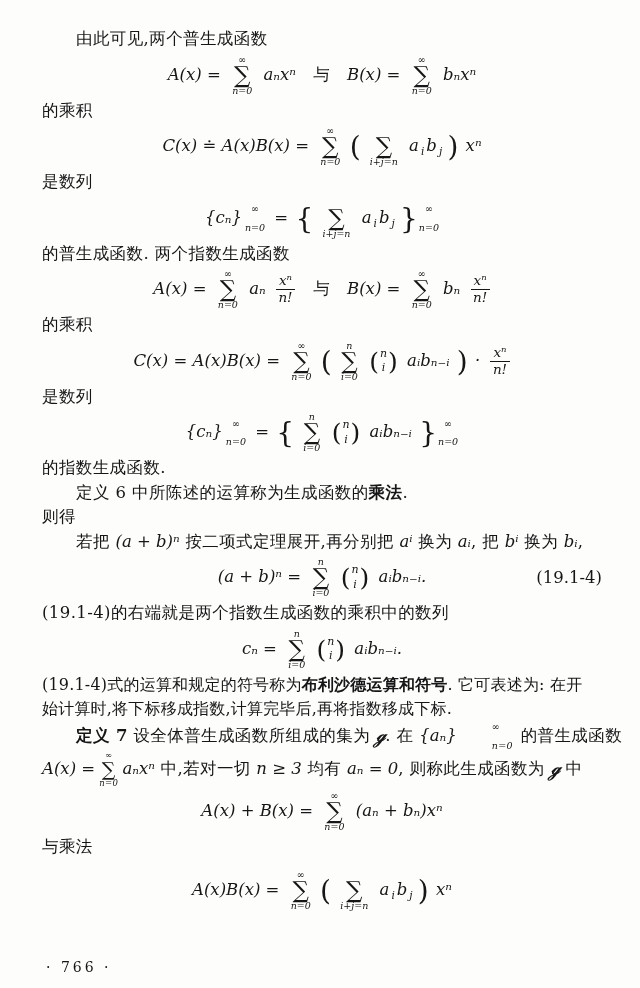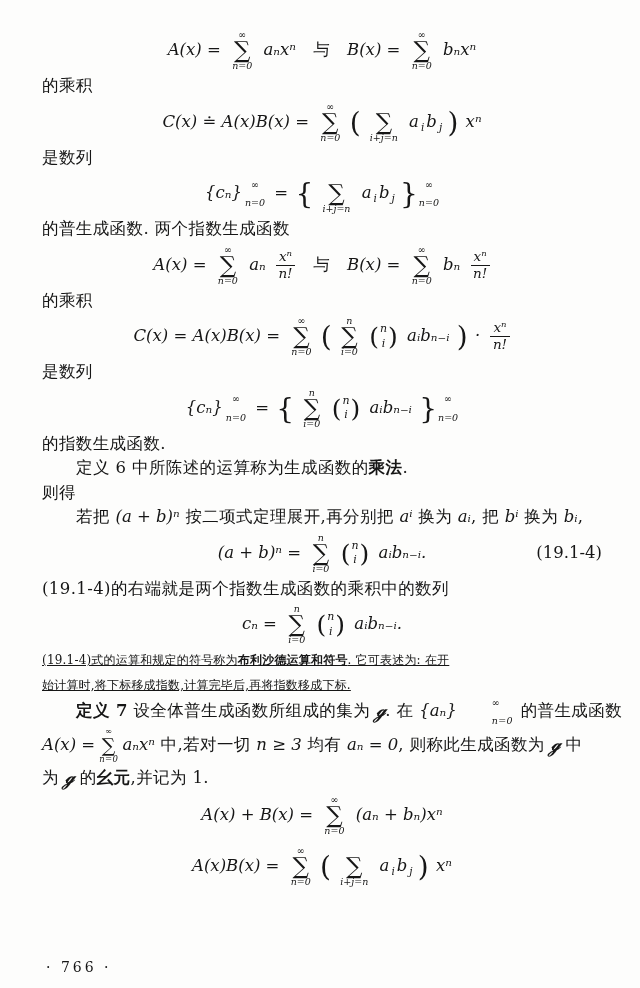--- a/index.html
+++ b/index.html
@@ -3,21 +3,21 @@
 <meta charset="utf-8">
 <style>
   html,body { margin:0; padding:0; background:#e8e8e8; }
   .page {
     position:relative; width:640px; height:988px; margin:0 auto;
     background:#fdfdfc; color:#161616; box-sizing:border-box;
     padding:27px 38px 0 42px; overflow:hidden;
     font-family:"DejaVu Serif","Liberation Serif",serif;
   }
   .para { margin:0; font-size:16.5px; line-height:24.5px; letter-spacing:0.4px; }
-  .tight { font-size:12px; letter-spacing:0.2px;text-decoration:underline; }
+  .tight { font-size:16px; letter-spacing:0.2px; }
   .indent { text-indent:34px; }
   .d7 { line-height:28px; }
   .b { font-weight:700; }
   .mi { font-style:italic; letter-spacing:0; }
   .set { font-style:italic; font-weight:700; letter-spacing:0; }
   .formula { margin:3px 0; text-align:center; line-height:1; font-size:16.5px; font-style:italic; letter-spacing:0; white-space:nowrap; }
   .formula .mi { margin:0 2px; }
   .zh { font-style:normal; margin:0 10px; letter-spacing:0; }
   .sum { display:inline-flex; flex-direction:column; align-items:center; vertical-align:middle; line-height:1; margin:0 4px; }
   .sum .top { font-size:9.5px; font-style:italic; min-height:10px; line-height:10px; }
@@ -36,20 +36,21 @@
   .tagged { position:relative; }
   .tag { position:absolute; right:0; top:50%; transform:translateY(-50%); font-style:normal; letter-spacing:0;text-align:center; }
   .footer { position:absolute; left:46px; bottom:13px; font-size:14px; letter-spacing:3px; }
   .mtext { white-space:pre; }
 </style>
 </head>
 <body>
 
 <div class="page">
 
+  <p class="para indent"><span>由此可见,两个普生成函数</span></p>
 
   <div class="formula">
     <span class="mi">A(x) =</span>
     <span class="sum">
         <span class="top">∞</span>
         <span class="sg">∑</span>
         <span class="bot">n=0</span>
       </span>
     <span class="mi">aₙxⁿ</span>
     <span class="zh">与</span>
@@ -240,33 +241,33 @@
   </div>
 
   <p class="para tight mtext"><span>(19.1-4)式的运算和规定的符号称为</span><span class="b">布利沙德运算和符号</span><span>. 它可表述为: 在开</span></p>
   <p class="para tight"><span>始计算时,将下标移成指数,计算完毕后,再将指数移成下标.</span></p>
 
   <p class="para d7 indent mtext"><span class="b">定义 7</span><span> 设全体普生成函数所组成的集为 </span><span class="set">ℊ</span><span>. 在 </span><span class="mi">{aₙ}</span><span class="supsub"><span>∞</span><span>n=0</span></span><span> 的普生成函数</span></p>
 
   <p class="para d7 mtext"><span class="mi">A(x) =</span><span class="sum sm"><span class="top">∞</span><span class="sg">∑</span><span class="bot">n=0</span></span><span class="mi">aₙxⁿ</span><span> 中,若对一切 </span><span class="mi">n ≥ 3</span><span> 均有 </span><span class="mi">aₙ = 0</span><span>, 则称此生成函数为 </span><span class="set">ℊ</span><span> 中</span></p>
 
 
-  <p class="para d7 mtext"><span>为 </span><span class="set">ℊ</span><span> 的</span><span class="b">幺元</span><span>,并记为 1.</span></p>
 
 
   <div class="formula">
     <span class="mi">A(x) + B(x) =</span>
     <span class="sum">
         <span class="top">∞</span>
         <span class="sg">∑</span>
         <span class="bot">n=0</span>
       </span>
     <span class="mi">(aₙ + bₙ)xⁿ</span>
   </div>
 
+  <p class="para"><span>与乘法</span></p>
 
   <div class="formula" style="margin-top:10px;">
     <span class="mi">A(x)B(x) =</span>
     <span class="sum">
         <span class="top">∞</span>
         <span class="sg">∑</span>
         <span class="bot">n=0</span>
       </span>
     <span class="big">(</span>
     <span class="sum">

